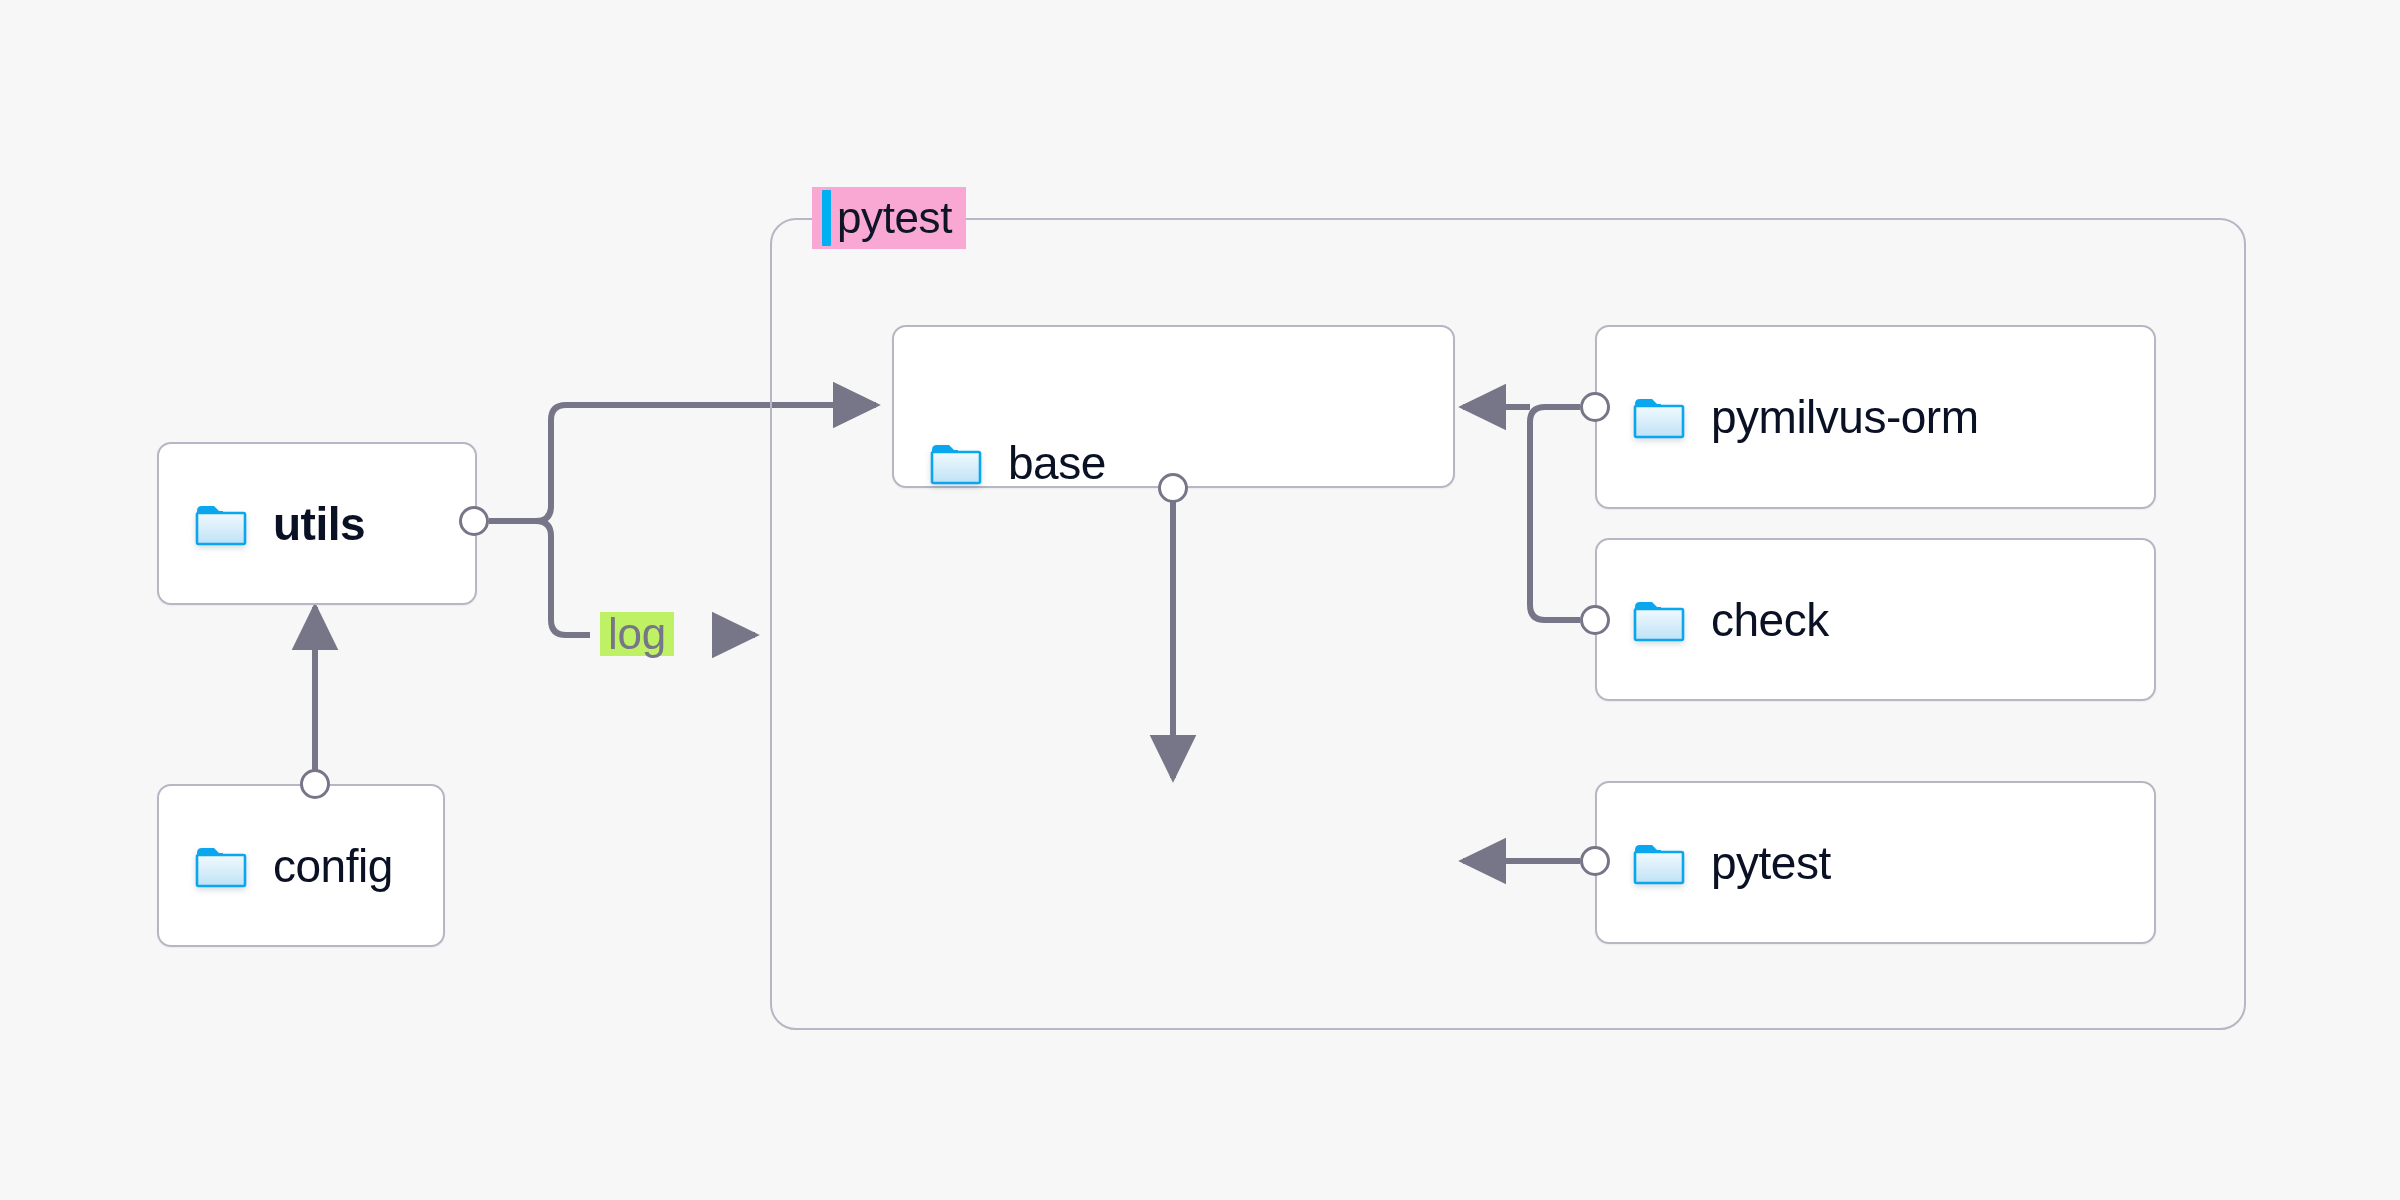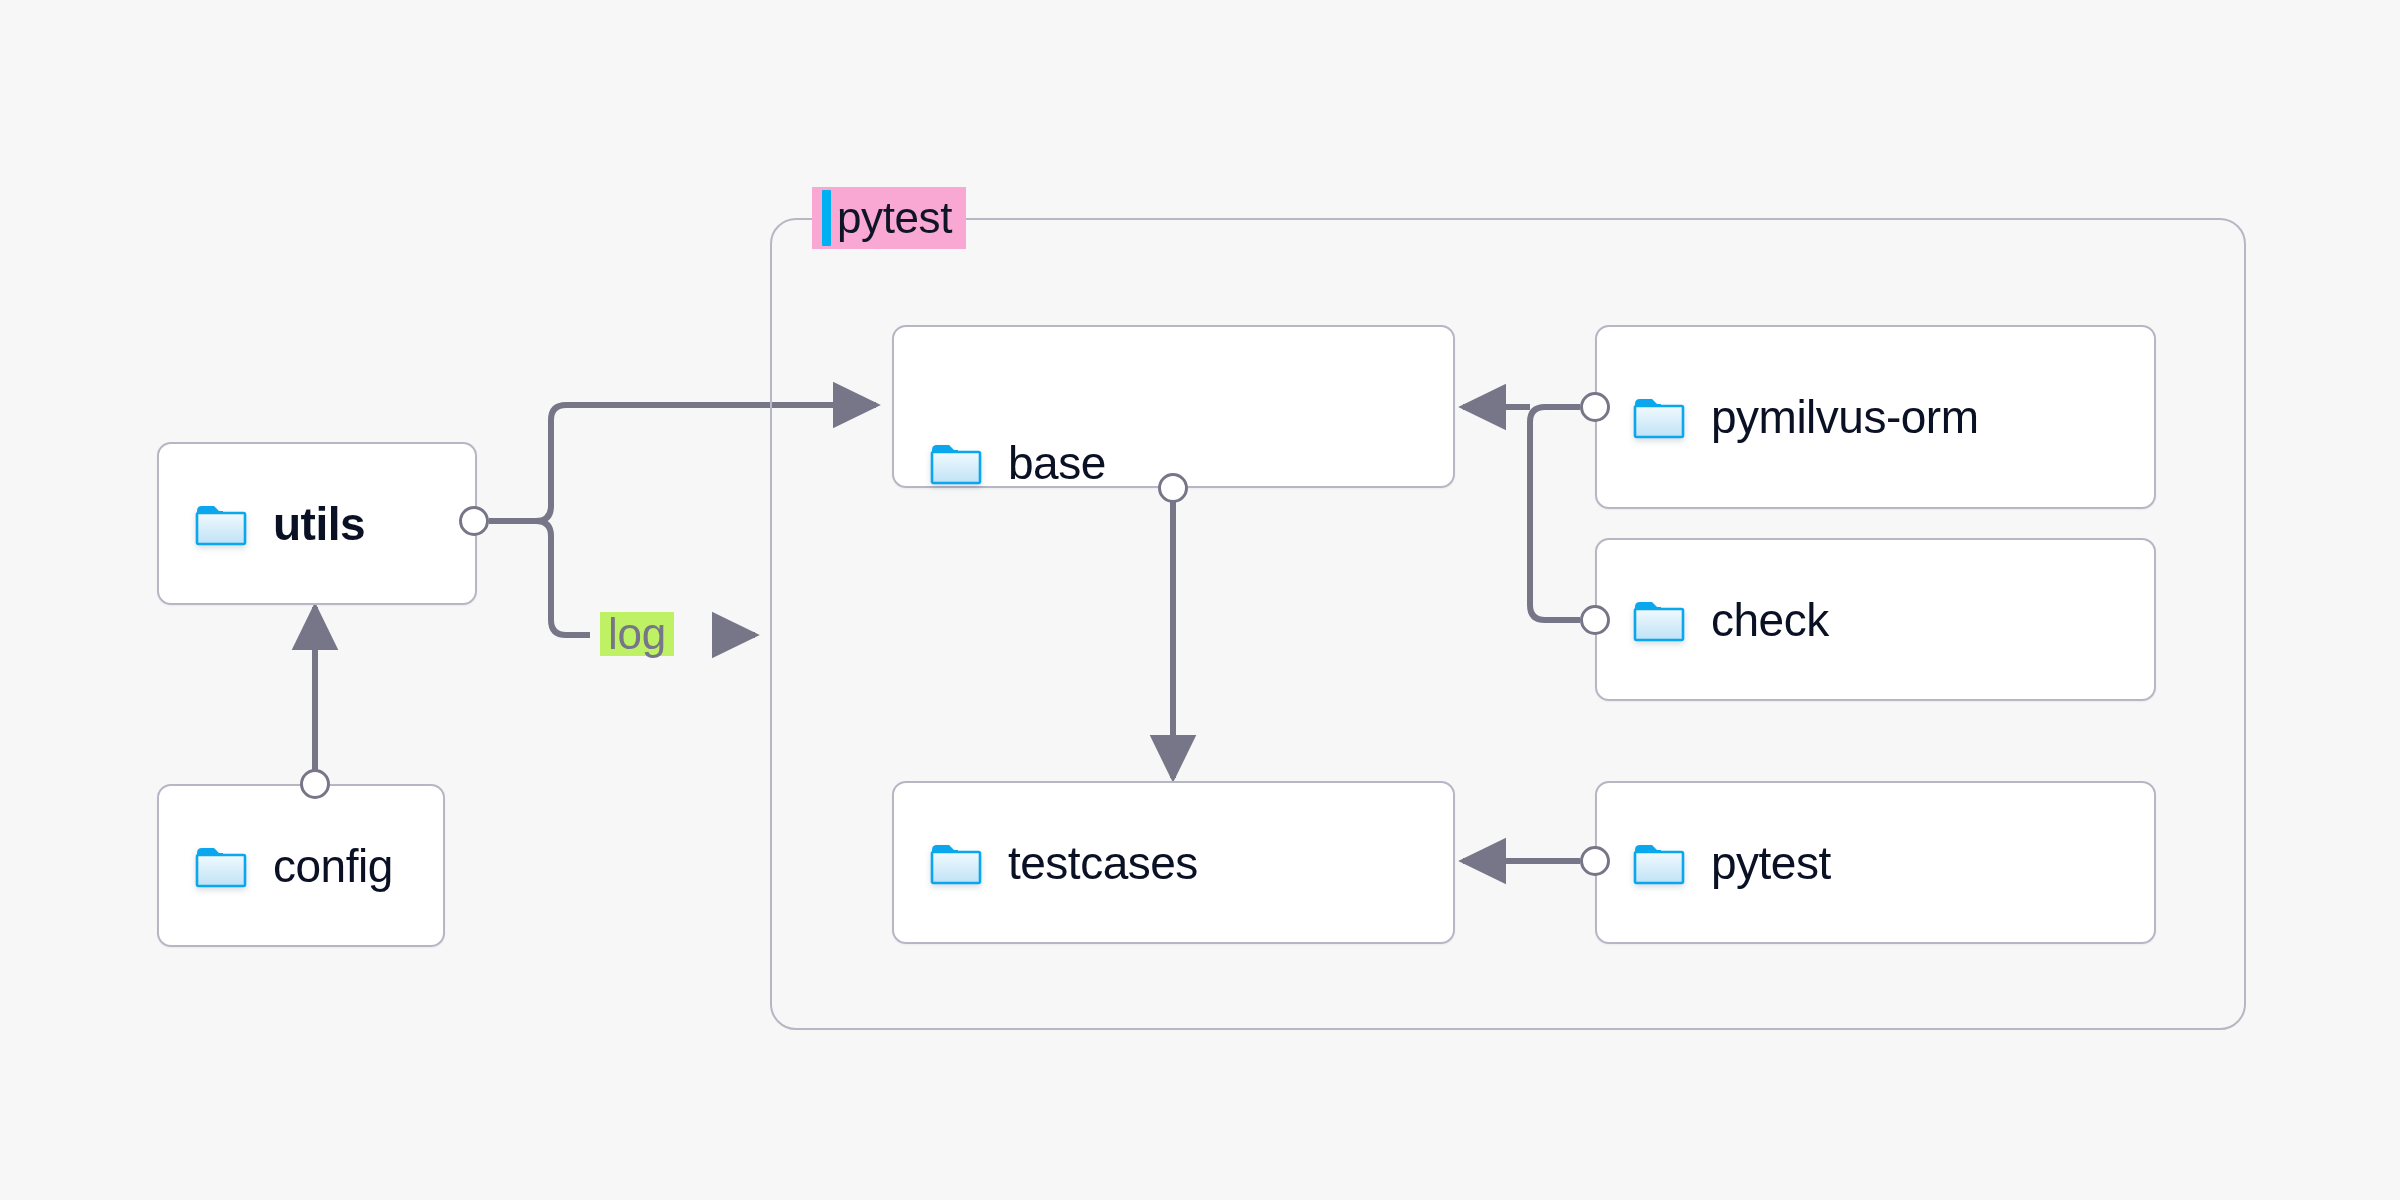--- a/index.html
+++ b/index.html
@@ -183,29 +183,20 @@
     <div class="node-inner">
       <svg class="folder-icon" viewBox="0 0 52 44">
         <path d="M2 9 q0-5 5-5 h12 l5 5 h4 v5 H2 Z" fill="#0aa7ee"></path>
         <rect x="2" y="11" width="48" height="31" rx="1.5" fill="url(#folderGrad)" stroke="#0aa7ee" stroke-width="2.6"></rect>
       </svg>
       <span class="node-label">base</span>
     </div>
   </div>
   <div class="port" style="left:1158px; top:473px;"></div>
 
-  <div class="node" style="left:892px; top:781px; width:563px; height:163px;">
-    <div class="node-inner">
-      <svg class="folder-icon" viewBox="0 0 52 44">
-        <path d="M2 9 q0-5 5-5 h12 l5 5 h4 v5 H2 Z" fill="#0aa7ee"></path>
-        <rect x="2" y="11" width="48" height="31" rx="1.5" fill="url(#folderGrad)" stroke="#0aa7ee" stroke-width="2.6"></rect>
-      </svg>
-      <span class="node-label">testcases</span>
-    </div>
-  </div>
 
   <div class="node" style="left:1595px; top:325px; width:561px; height:184px;">
     <div class="node-inner">
       <svg class="folder-icon" viewBox="0 0 52 44">
         <path d="M2 9 q0-5 5-5 h12 l5 5 h4 v5 H2 Z" fill="#0aa7ee"></path>
         <rect x="2" y="11" width="48" height="31" rx="1.5" fill="url(#folderGrad)" stroke="#0aa7ee" stroke-width="2.6"></rect>
       </svg>
       <span class="node-label">pymilvus-orm</span>
     </div>
   </div>

